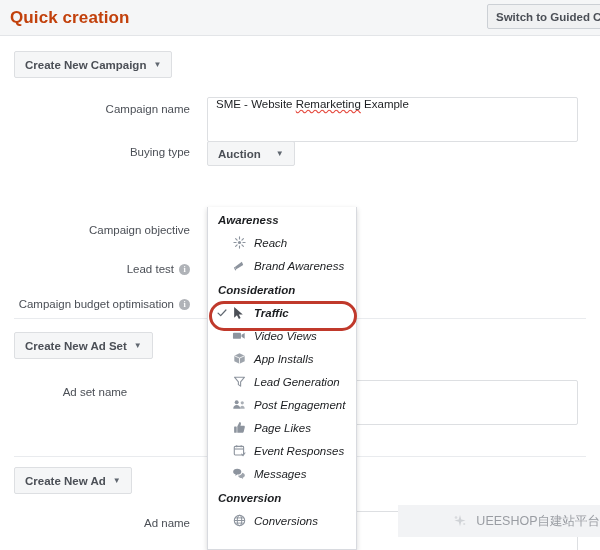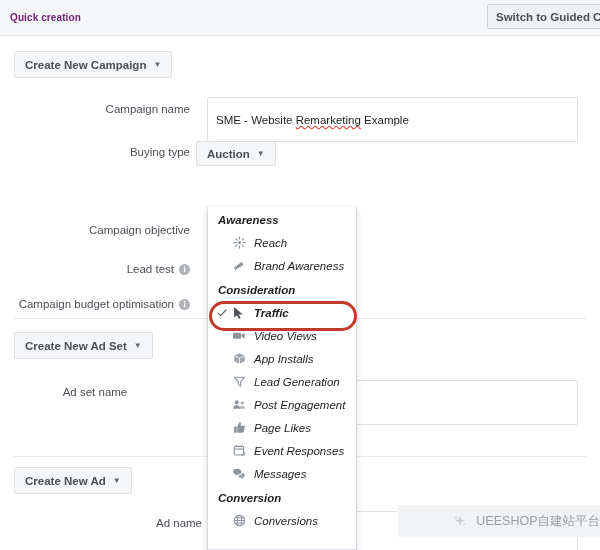--- a/index.html
+++ b/index.html
@@ -20,23 +20,23 @@
     position: absolute;
     left: 0; top: 0;
     width: 600px; height: 36px;
     background: #f5f6f7;
     border-bottom: 1px solid #e3e5e8;
     display: flex;
     align-items: center;
   }
   .topbar-title {
     margin-left: 10px;
-    font-size: 10px;
-    font-weight: bold;
-    color: #701a75;
+    font-size: 17px;
+    font-weight: bold;
+    color: #c2410c;
     letter-spacing: 0.1px;
   }
   .switch-btn {
     position: absolute;
     left: 487px; top: 4px;
     height: 25px;
     min-width: 120px;
     background: #f0f1f2;
     border: 1px solid #ccd0d5;
     border-radius: 2px;
@@ -103,21 +103,21 @@
   }
 
   .text-input {
     position: absolute;
     height: 45px;
     background: #fff;
     border: 1px solid #dddfe2;
     border-radius: 2px;
     display: flex;
     align-items: flex-start;
-    padding: 16px 8px;
+    padding: 0 8px;
     font-size: 11.5px;
     color: #1c1e21;
   }
   .spellcheck {
     text-decoration: underline wavy #e4473c;
     text-decoration-skip-ink: none;
   }
 
   
   .objective-btn {
@@ -230,21 +230,21 @@
   <div class="row-label" style="left:0px; top:67px; width:190px;">
     <span>Campaign name</span>
   </div>
   <div class="text-input" style="left:207px; top:61px; width:371px;">
     <span><span>SME - Website </span><span class="spellcheck">Remarketing</span><span> Example</span></span>
   </div>
 
   <div class="row-label" style="left:0px; top:110px; width:190px;">
     <span>Buying type</span>
   </div>
-  <div class="pill-btn" style="left:196px; top:105px; height:25px;">
+  <div class="pill-btn" style="left:207px; top:105px; height:25px;gap:8px;">
     <span>Auction</span>
     <span class="caret">▼</span>
   </div>
 
   <div class="row-label" style="left:0px; top:188px; width:190px;">
     <span>Campaign objective</span>
   </div>
   <div class="objective-btn">
     <span class="dd-ico" style="color:#4b4f56;">
       <svg width="11" height="13" viewBox="0 0 11 13">
@@ -279,21 +279,21 @@
     <span></span>
   </div>
 
   <div class="card-divider" style="top:420px;"></div>
 
   <div class="pill-btn" style="left:14px; top:431px;">
     <span>Create New Ad</span>
     <span class="caret">▼</span>
   </div>
 
-  <div class="row-label" style="left:12px; top:481px; width:190px;">
+  <div class="row-label" style="left:0px; top:481px; width:190px;">
     <span>Ad name</span>
   </div>
   <div class="text-input" style="left:207px; top:475px; width:371px;">
     <span></span>
   </div>
 
 </div>
 
 <div class="dropdown" id="objective-menu">
     <div class="dd-section">Awareness</div>

